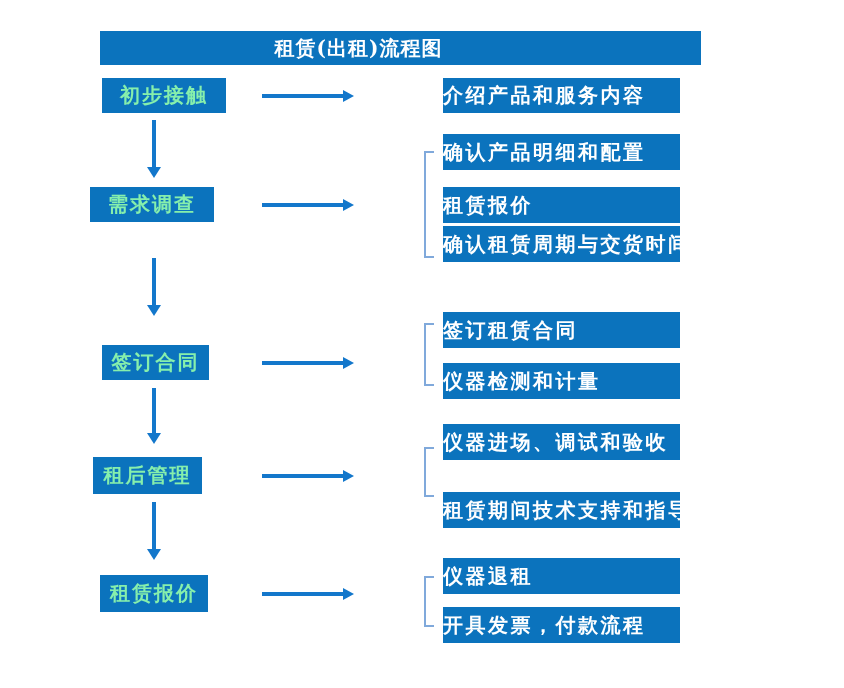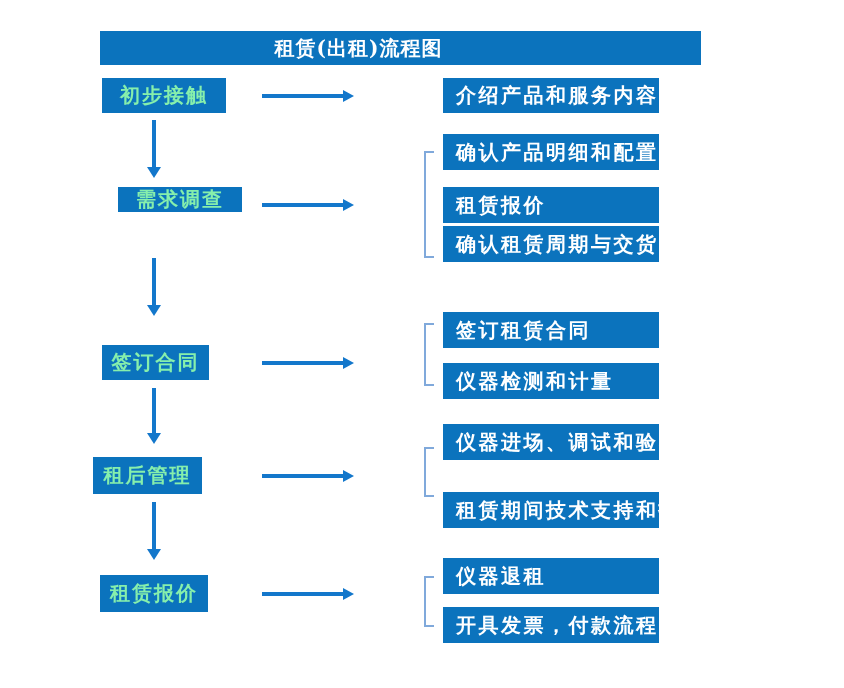--- a/index.html
+++ b/index.html
@@ -13,23 +13,23 @@
     display:flex; align-items:center; justify-content:center;
     font-weight:bold; font-size:20px; letter-spacing:1px;margin-top:20px;
   }
   .titlebar .title-text { transform:translateX(-42px); }
   .stepbox {
     position:absolute; background:var(--box,#0B73BD); color:#86efac;
     display:flex; align-items:center; justify-content:center;
     font-weight:bold; font-size:20px; letter-spacing:2px; white-space:nowrap;
   }
   .detailbox {
-    position:absolute; left:443px; width:216px; height:36px;
+    position:absolute; left:443px; width:237px; height:36px;
     background:var(--box,#0B73BD); color:#fff;
-    display:flex; align-items:center; box-sizing:border-box; padding-left:13px;
+    display:flex; align-items:center; box-sizing:border-box; 
     font-weight:bold; font-size:20px; letter-spacing:2.5px; white-space:nowrap;
   }
   .harrow { position:absolute; left:262px; width:92px; height:13px;
             display:flex; align-items:center; }
   .harrow .shaft { width:81px; height:4px; background:var(--arrow,#1377CB); }
   .harrow .head  { width:0; height:0;
                    border-left:11px solid var(--arrow,#1377CB);
                    border-top:6.5px solid transparent;
                    border-bottom:6.5px solid transparent; }
   .varrow { position:absolute; left:147px; width:14px;
@@ -51,21 +51,21 @@
 
 <div class="canvas">
 
   <div class="titlebar">
     <span class="title-text">租赁(出租)流程图</span>
   </div>
 
   <div class="stepbox" style="left:102px;top:78px;width:124px;height:35px">
     <span>初步接触</span>
   </div>
-  <div class="stepbox" style="left:118px;top:187px;width:124px;height:25px">
+  <div class="stepbox" style="left:90px;top:187px;width:124px;height:35px">
     <span>需求调查</span>
   </div>
   <div class="stepbox" style="left:102px;top:345px;width:107px;height:35px">
     <span>签订合同</span>
   </div>
   <div class="stepbox" style="left:93px;top:457px;width:109px;height:37px">
     <span>租后管理</span>
   </div>
   <div class="stepbox" style="left:100px;top:575px;width:108px;height:37px">
     <span>租赁报价</span>

